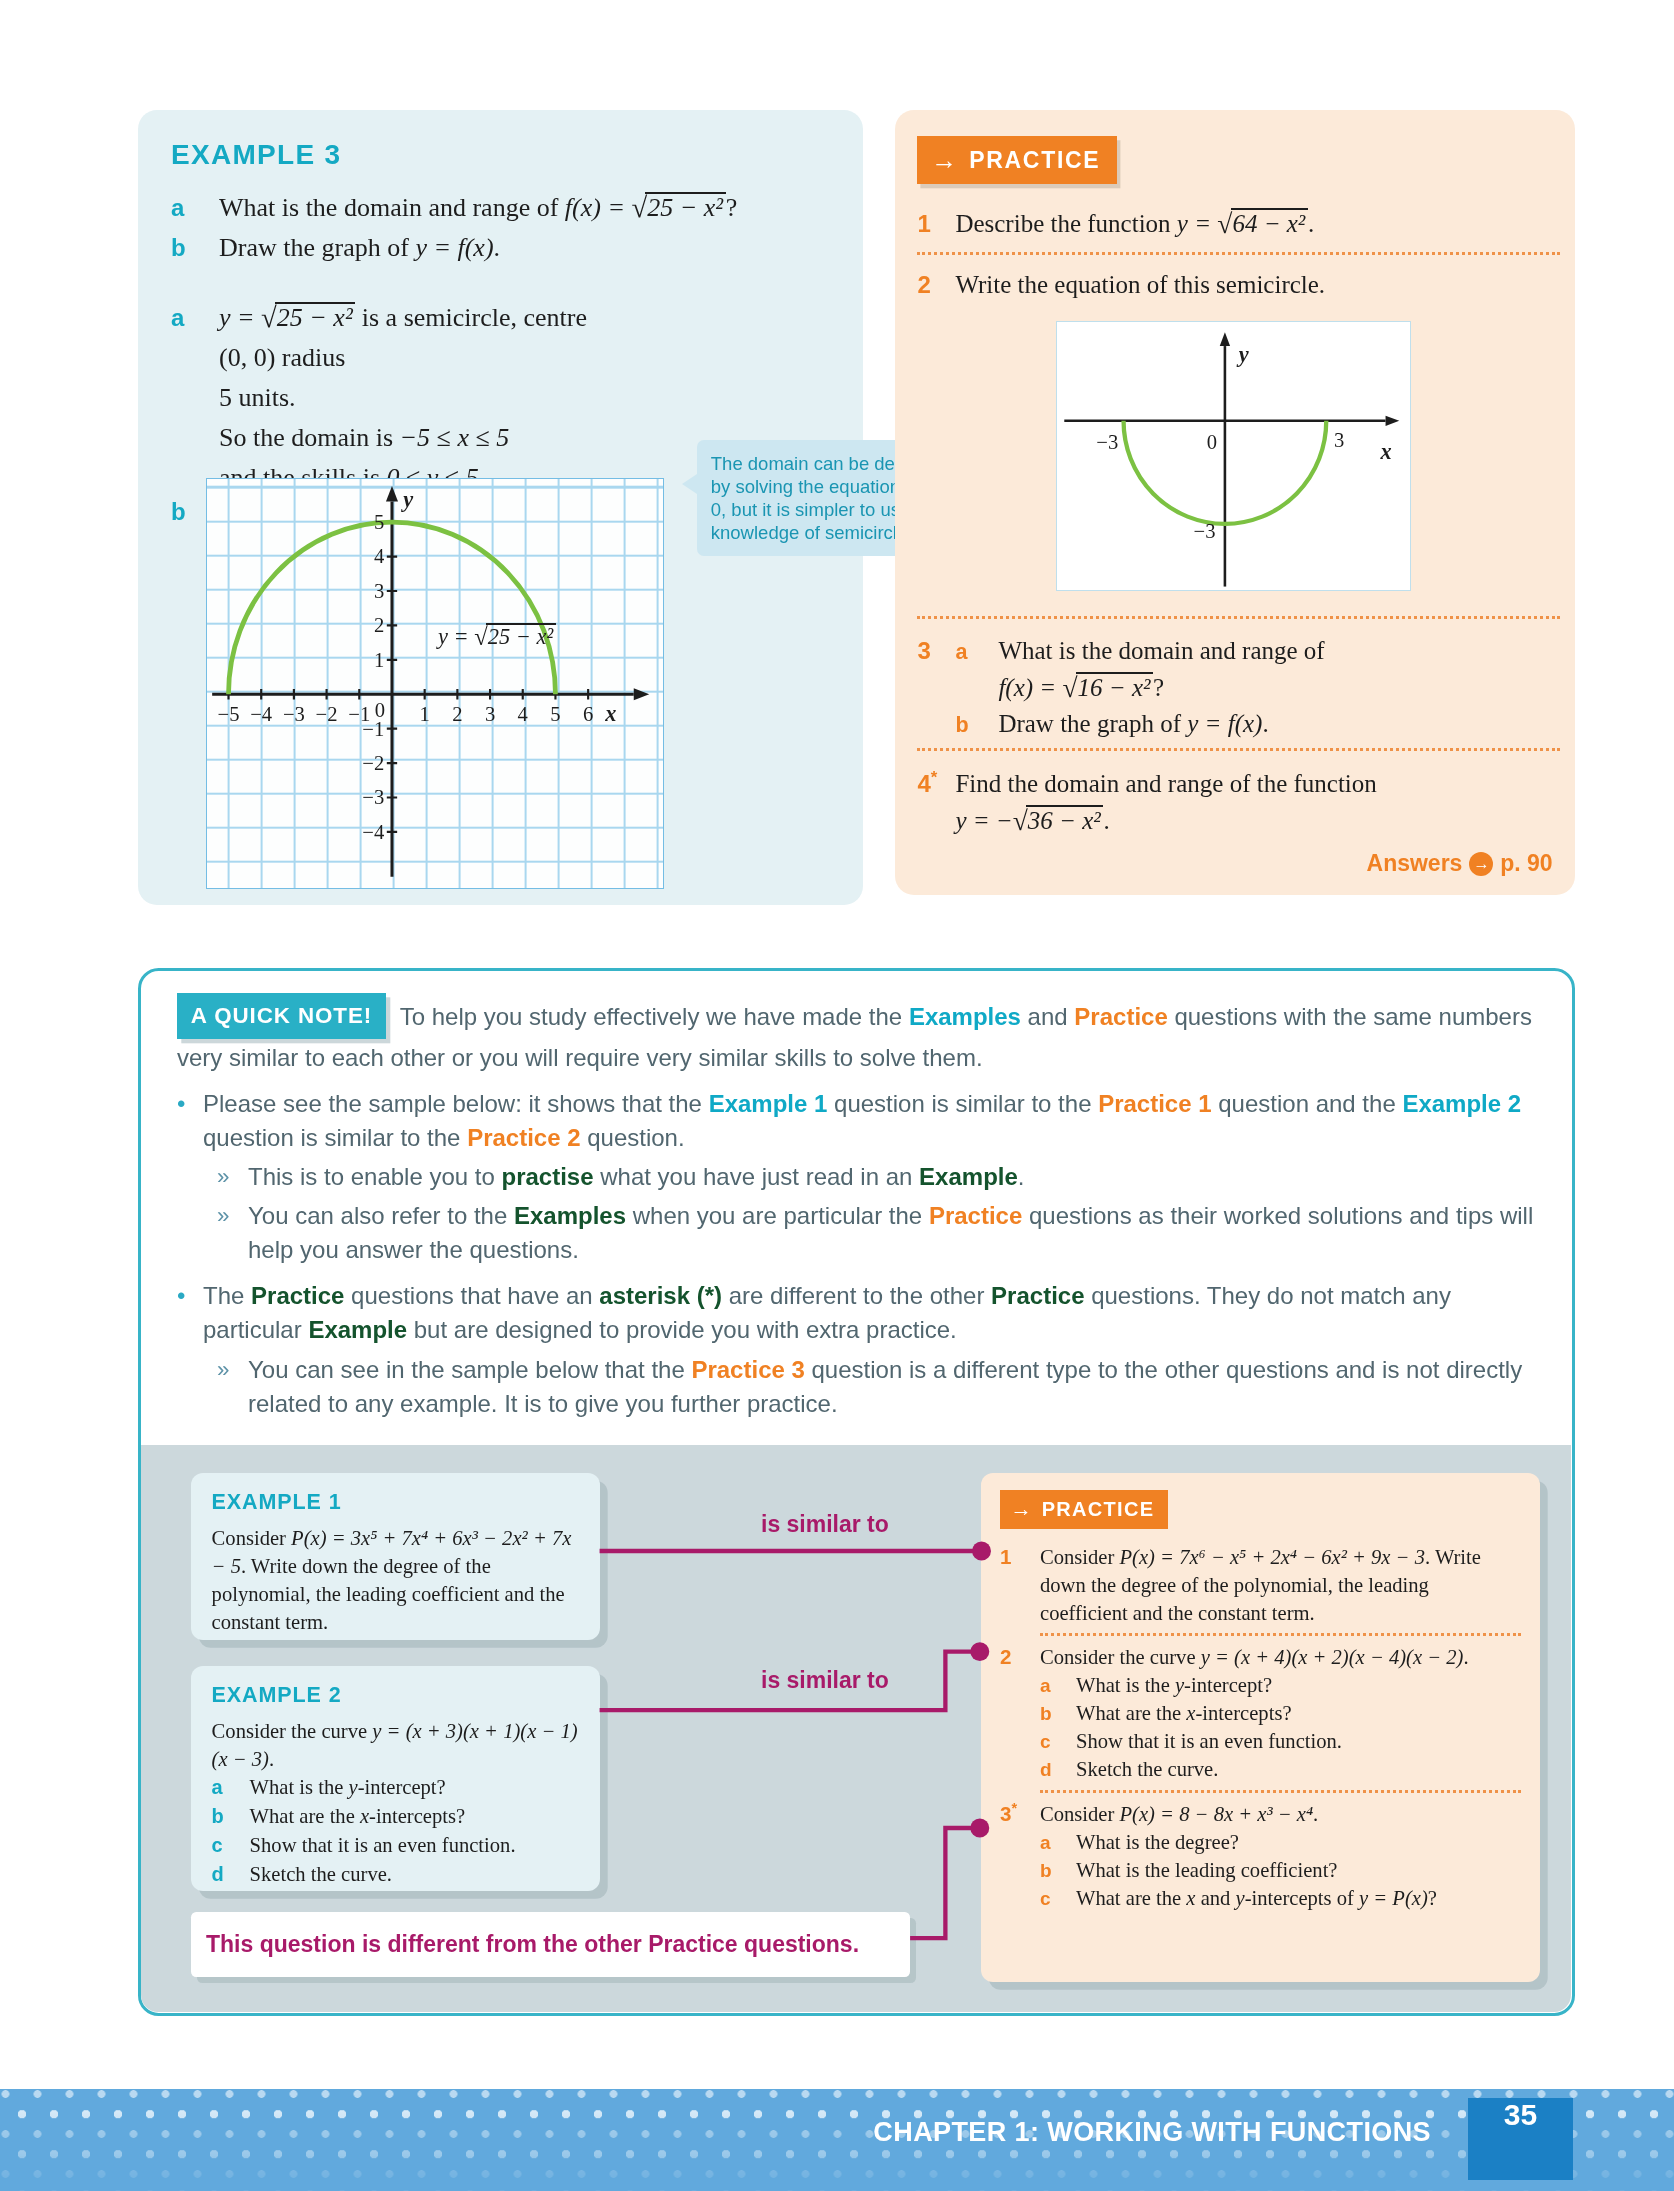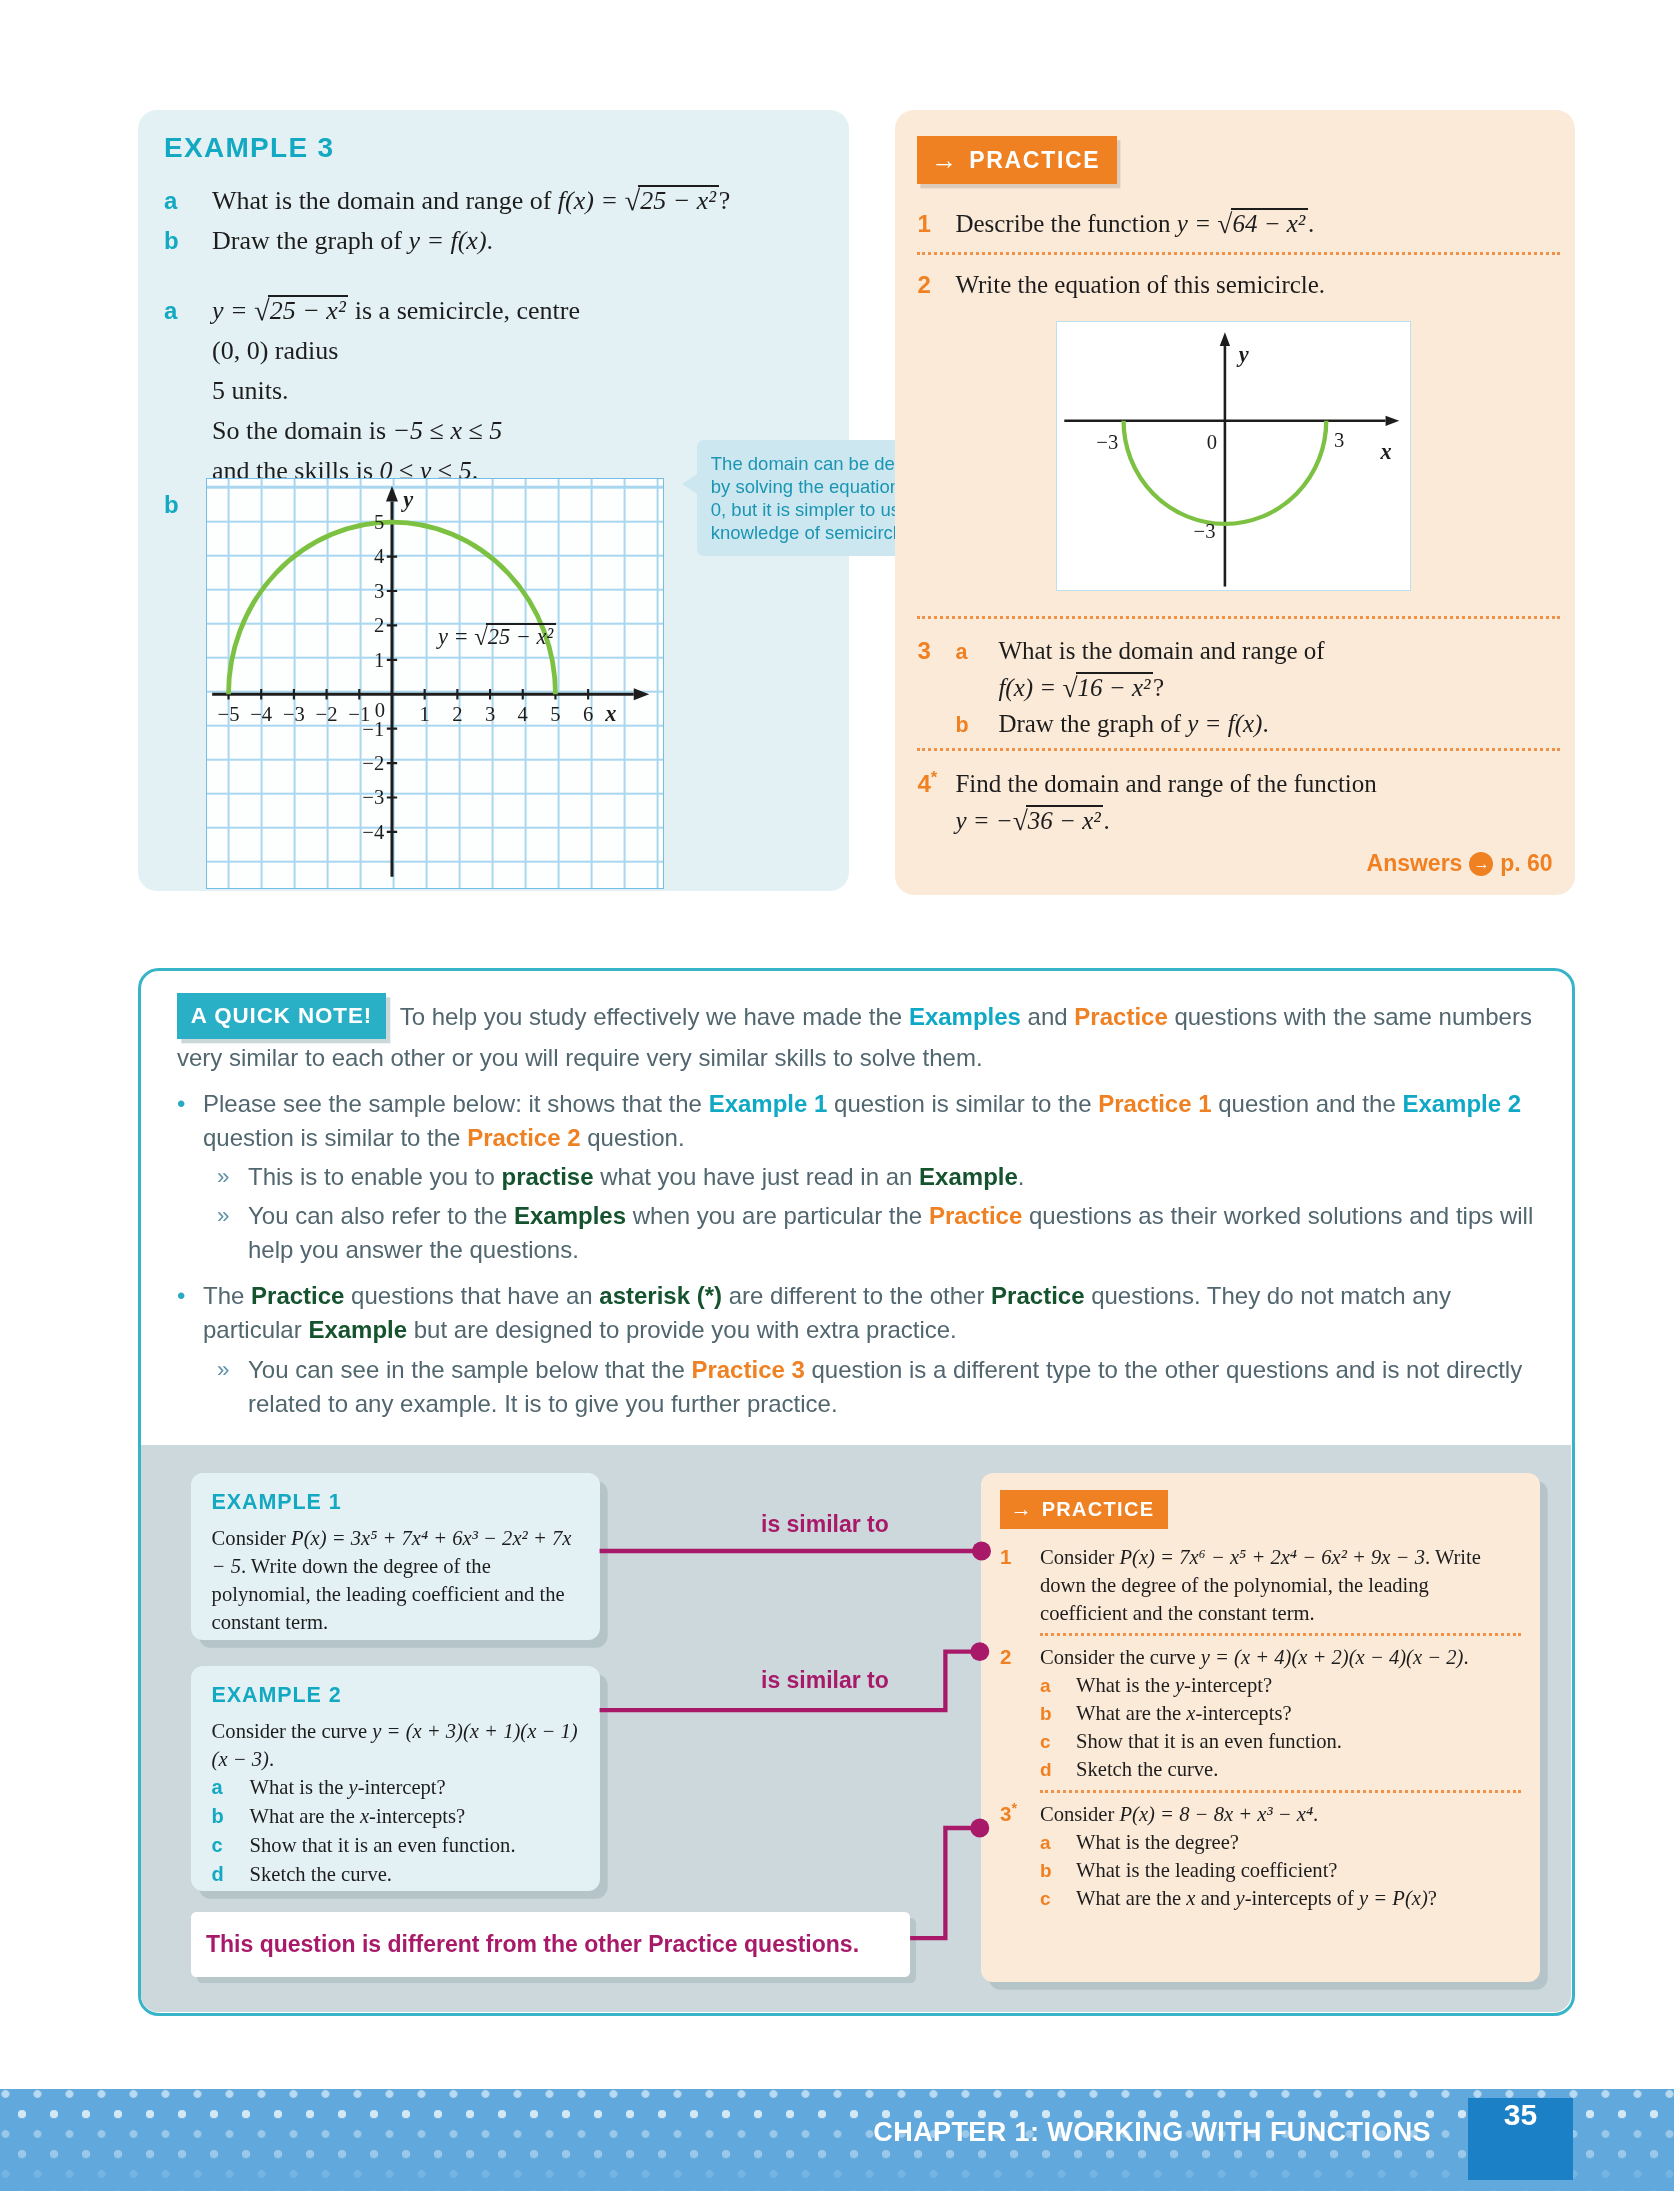--- a/index.html
+++ b/index.html
@@ -17,21 +17,21 @@
   .m{font-family:"Liberation Serif",serif;font-style:italic;color:#1d1d1d;}
   .rd{font-family:"Liberation Serif",serif;font-style:normal;font-size:1.1em;position:relative;top:0.9px;}
   .sq{display:inline-block;border-top:2.2px solid #1d1d1d;padding:0 2.6px 0 1.7px;margin-left:-1.7px;
       font-family:"Liberation Serif",serif;font-style:italic;line-height:1.08;}
   .ex-title{color:#14a9c3;font-weight:800;letter-spacing:1.3px;font-size:28px;}
   .qletter{color:#14a9c3;font-weight:800;font-size:24px;font-family:"Liberation Sans",sans-serif;}
   .onum{color:#f08123;font-weight:800;font-size:24px;}
   .oletter{color:#f08123;font-weight:800;font-size:21.5px;}
   .dotsep{border-top:3.4px dotted #ef9248;height:0;}
   
-  #example3{left:138px;top:110px;width:711px;height:781px;padding:0;}
+  #example3{left:138px;top:110px;width:711px;height:781px;padding:7px;}
   #example3 .inner{padding:22.4px 0 0 26px;}
   .row{display:grid;grid-template-columns:48px 1fr;align-items:baseline;}
   .exq{font-size:26px;line-height:40px;}
   
   #callout{left:559px;top:330px;width:274px;background:#cde7f1;border-radius:6.9px;
            padding:12px 13.8px;color:#1a95b2;font-size:18.5px;line-height:23px;}
   #callout:before{content:"";position:absolute;left:-14.6px;top:34px;border-top:10.3px solid transparent;
            border-bottom:10.3px solid transparent;border-right:15.5px solid #cde7f1;}
   
   #graph1{left:206px;top:478px;width:456px;height:409px;background:#fdfefe;border:1.7px solid #74bde4;
@@ -239,21 +239,21 @@
   <div class="dotsep abs" style="left:22.4px;right:15.5px;top:638px;"></div>
   <div class="prow abs" style="left:0;right:0;top:656px;">
     <span class="onum"><span>4</span><sup style="font-size:70%;">*</sup></span>
     <span class="serif prtxt"><span>Find the domain and range of the function</span><br><span class="m">y = −</span><span class="rd">√</span><span class="sq">36 − x²</span><span>.</span></span>
   </div>
   <div class="answers">
     <span>Answers</span>
     <span class="circ">
         <span>→</span>
       </span>
-    <span>p. 60</span>
+    <span>p. 90</span>
   </div>
 </div>
 
 <div class="abs" id="quicknote">
   <div id="qn-content">
     <p style="margin:0;">
       <span class="note-badge">A QUICK NOTE!</span><span>To help you study effectively we have made the </span><span class="bt">Examples</span><span> and </span><span class="bo">Practice</span><span> questions with the same numbers very similar to each other or you will require very similar skills to solve them.</span>
     </p>
     <div class="bullet">
       <span class="mk">•</span>

